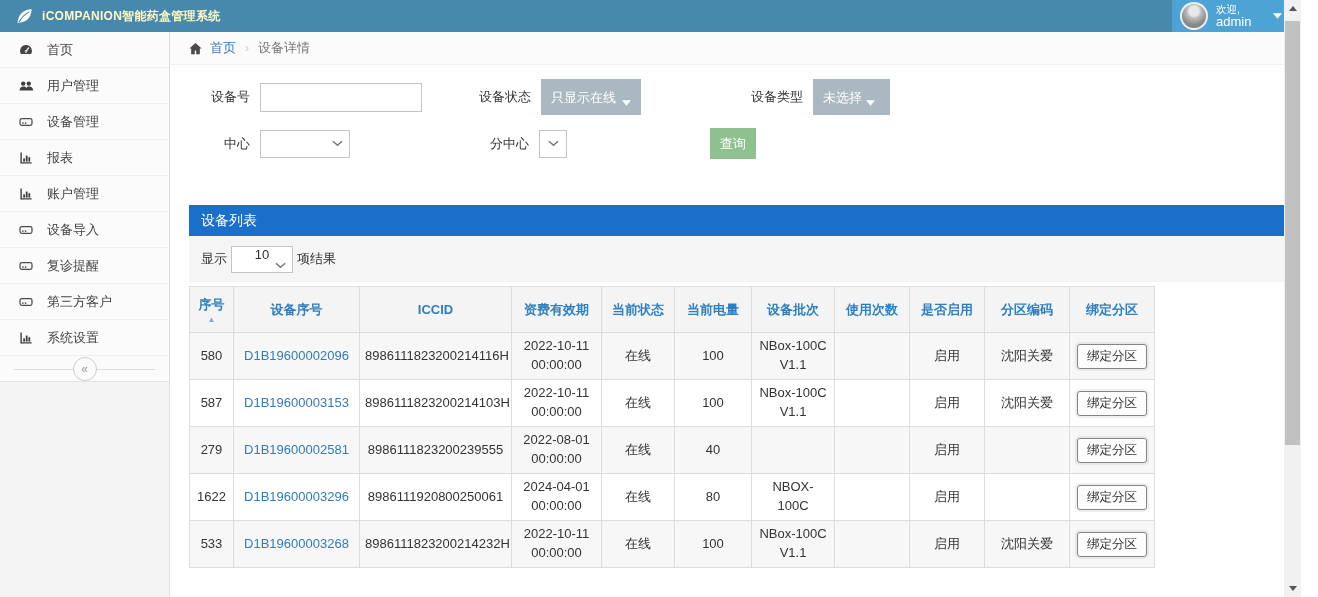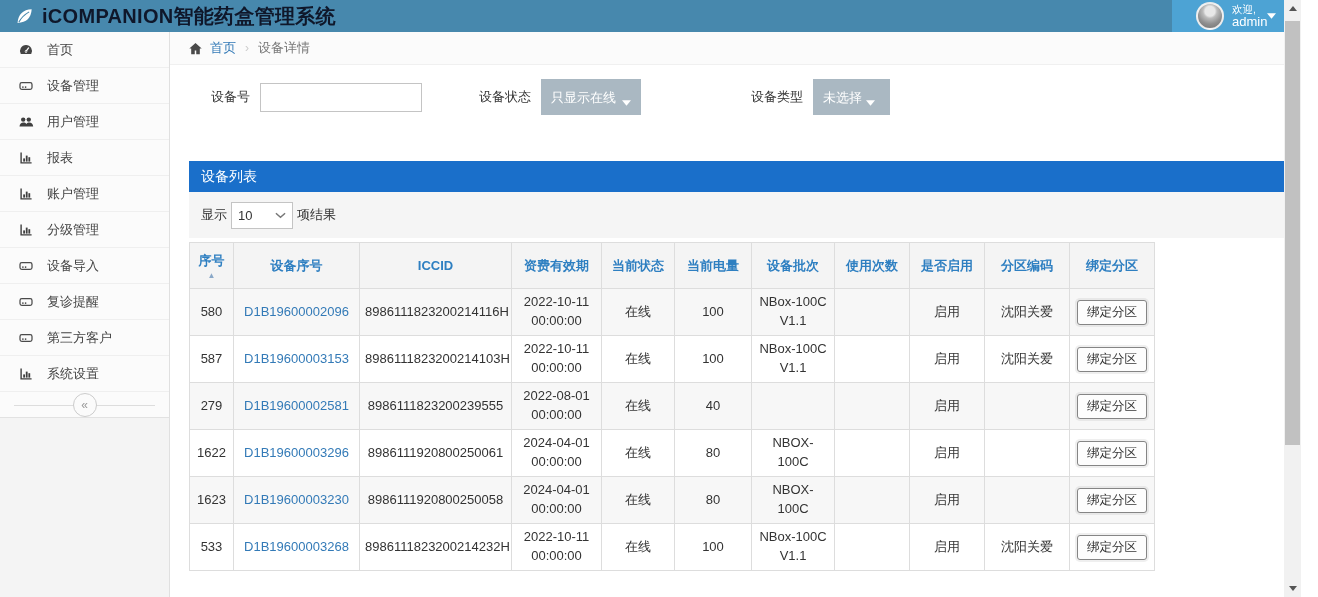--- a/index.html
+++ b/index.html
@@ -2,23 +2,23 @@
 <html style="--topbar: #4788ad; --userbox: #4da3d4; --panel: #1a6fca; --btn-gray: #aab8c2; --btn-green: #8fc08f; --link: #337ab7;"><head>
 <meta charset="utf-8">
 <style>
   * { margin:0; padding:0; box-sizing:border-box; }
   html,body { width:1318px; height:597px; overflow:hidden; }
   body { font-family:"Liberation Sans","DejaVu Sans",sans-serif; font-size:13px; color:#333; background:#fff; position:relative; }
   .page { width:1301px; height:597px; position:relative; }
 
   
   .topbar { height:32px; background:var(--topbar,#4788ad); display:flex; align-items:center; }
-  .brand { display:flex; align-items:center; gap:8px; padding-left:15px; color:#0f172a; font-size:20px; font-weight:600; letter-spacing:.3px; }
+  .brand { display:flex; align-items:center; gap:8px; padding-left:15px; color:#fef9c3; font-size:12px; font-weight:600; letter-spacing:.3px; }
   .brand .icon svg { display:block; }
-  .user-box { margin-left:auto; margin-right:11px; width:118px; height:32px; background:var(--userbox,#4da3d4); display:flex; align-items:center; padding:0 24px; cursor:pointer; }
+  .user-box { margin-left:auto; margin-right:11px; width:118px; height:32px; background:var(--userbox,#4da3d4); display:flex; align-items:center; padding:0 8px; cursor:pointer; }
   .avatar { width:28px; height:28px; border-radius:50%; flex:0 0 28px; border:2px solid rgba(255,255,255,.85);
             background: radial-gradient(circle at 50% 30%, #e8e8e8 0 24%, #bdbdbd 34%, #8f8f8f 62%, #6e6e6e 100%); }
   .welcome { color:#fff; line-height:1.15; margin-left:8px; }
   .welcome .w1 { display:block; font-size:10.5px; }
   .welcome .w2 { display:block; font-size:13px; }
   .user-box .wcaret { color:#fff; margin-left:auto; display:flex; }
 
   
   .layout { display:flex; height:565px; }
   .sidebar { width:170px; flex:0 0 170px; background:#f4f4f4; border-right:1px solid #e0e0e0; }
@@ -48,21 +48,21 @@
   .gbtn { display:flex; align-items:center; height:36px; background:var(--btn-gray,#aab8c2); color:#fff; border:none; font-size:13px; font-family:inherit; padding:0 10px; cursor:pointer; }
   .gbtn .gval { padding-top:1px; }
   .gbtn .icon { color:#fff; margin-left:4px; margin-top:12px; display:flex; }
   .gbtn.w100 { width:100px; justify-content:space-between; }
   .gbtn.w77 { width:77px; justify-content:flex-start; }
   .ml57 { margin-left:57px; } .ml110 { margin-left:110px; }
   .ml140 { margin-left:140px; } .ml143 { margin-left:143px; }
   .sel { height:28px; background:#fff; border:1px solid #c4c4c4; display:flex; align-items:center; padding:0 6px; cursor:pointer; color:#333; }
   .sel .chev { margin-left:auto; color:#777; display:flex; }
   .sel.w90 { width:90px; } .sel.w28 { width:28px; justify-content:center; } .sel.w28 .chev { margin-left:0; }
-  .sel.w62 { width:62px; height:27px; }
+  .sel.w62 { width:62px; height:27px;flex-direction:column; }
   .green-btn { width:46px; height:31px; background:var(--btn-green,#8fc08f); color:#fff; border:none; font-size:13px; font-family:inherit; cursor:pointer; }
 
   
   .panel { margin:26px 17px 0 19px; }
   .panel-head { height:31px; line-height:31px; background:var(--panel,#1a6fca); color:#fff; font-size:14px; padding-left:12px; }
   .show-row { height:46px; background:#f5f5f5; display:flex; align-items:center; padding-left:12px; gap:4px; }
   .table-wrap { margin-top:4px; }
 
   table { border-collapse:collapse; table-layout:fixed; width:965px; background:#fff; }
   th, td { border:1px solid #ddd; text-align:center; vertical-align:middle; font-size:13px; }
@@ -120,37 +120,37 @@
                 <path d="M8 3a6 6 0 0 0-5.2 9h10.4A6 6 0 0 0 8 3z" fill="#444"></path>
                 <path d="M8 9.3l2.6-3.4" stroke="#fbfbfb" stroke-width="1.3" stroke-linecap="round"></path>
                 <circle cx="8" cy="9.5" r="1.2" fill="#fbfbfb"></circle>
                 <circle cx="8" cy="9.5" r=".55" fill="#444"></circle>
               </svg>
             </span>
             <span>首页</span>
           </div>
           <div class="side-item">
             <span class="sicon">
+              <svg viewBox="0 0 16 16" width="16" height="16" fill="#3f3f3f">
+                <circle cx="5.2" cy="5.6" r="2.2"></circle>
+                <circle cx="10.8" cy="5.6" r="2.2"></circle>
+                <path d="M1.5 12.4c.2-2.3 1.8-3.8 3.9-3.8 1.2 0 2.3.5 3 1.4.7-.9 1.7-1.4 2.9-1.4 2.1 0 3.7 1.5 3.9 3.8z"></path>
+              </svg>
+            </span>
+            <span>用户管理</span>
+          </div>
+          <div class="side-item">
+            <span class="sicon">
               <svg viewBox="0 0 16 16" width="16" height="16">
                 <rect x="2" y="4.6" width="12" height="6.8" rx="1.8" fill="none" stroke="#4a4a4a" stroke-width="1.25"></rect>
                 <circle cx="4.9" cy="9.1" r=".85" fill="#4a4a4a"></circle>
                 <circle cx="7.6" cy="9.1" r=".85" fill="#4a4a4a"></circle>
               </svg>
             </span>
             <span>设备管理</span>
-          </div>
-          <div class="side-item">
-            <span class="sicon">
-              <svg viewBox="0 0 16 16" width="16" height="16" fill="#3f3f3f">
-                <circle cx="5.2" cy="5.6" r="2.2"></circle>
-                <circle cx="10.8" cy="5.6" r="2.2"></circle>
-                <path d="M1.5 12.4c.2-2.3 1.8-3.8 3.9-3.8 1.2 0 2.3.5 3 1.4.7-.9 1.7-1.4 2.9-1.4 2.1 0 3.7 1.5 3.9 3.8z"></path>
-              </svg>
-            </span>
-            <span>用户管理</span>
           </div>
           <div class="side-item">
             <span class="sicon">
               <svg viewBox="0 0 16 16" width="16" height="16" fill="#3f3f3f">
                 <path d="M2.4 2.4v11.2h11.2v-1.4H3.8V2.4z"></path>
                 <rect x="5.2" y="8.4" width="1.8" height="3.2"></rect>
                 <rect x="7.8" y="5.6" width="1.8" height="6"></rect>
                 <rect x="10.4" y="7.2" width="1.8" height="4.4"></rect>
               </svg>
             </span>
@@ -159,31 +159,20 @@
           <div class="side-item">
             <span class="sicon">
               <svg viewBox="0 0 16 16" width="16" height="16" fill="#3f3f3f">
                 <path d="M2.4 2.4v11.2h11.2v-1.4H3.8V2.4z"></path>
                 <rect x="5.2" y="8.4" width="1.8" height="3.2"></rect>
                 <rect x="7.8" y="5.6" width="1.8" height="6"></rect>
                 <rect x="10.4" y="7.2" width="1.8" height="4.4"></rect>
               </svg>
             </span>
             <span>账户管理</span>
-          </div>
-          <div class="side-item">
-            <span class="sicon">
-              <svg viewBox="0 0 16 16" width="16" height="16" fill="#3f3f3f">
-                <path d="M2.4 2.4v11.2h11.2v-1.4H3.8V2.4z"></path>
-                <rect x="5.2" y="8.4" width="1.8" height="3.2"></rect>
-                <rect x="7.8" y="5.6" width="1.8" height="6"></rect>
-                <rect x="10.4" y="7.2" width="1.8" height="4.4"></rect>
-              </svg>
-            </span>
-            <span>分级管理</span>
           </div>
           <div class="side-item">
             <span class="sicon">
               <svg viewBox="0 0 16 16" width="16" height="16">
                 <rect x="2" y="4.6" width="12" height="6.8" rx="1.8" fill="none" stroke="#4a4a4a" stroke-width="1.25"></rect>
                 <circle cx="4.9" cy="9.1" r=".85" fill="#4a4a4a"></circle>
                 <circle cx="7.6" cy="9.1" r=".85" fill="#4a4a4a"></circle>
               </svg>
             </span>
             <span>设备导入</span>
@@ -254,20 +243,40 @@
           <span class="flabel ml110">设备类型</span>
           <button class="gbtn w77">
             <span class="gval">未选择</span>
             <span class="icon">
                 <svg viewBox="0 0 10 6" width="9" height="6">
                   <path d="M0 0h10L5 6z" fill="currentColor"></path>
                 </svg>
               </span>
           </button>
         </div>
+        <div class="frow">
+          <span class="flabel w47">中心</span>
+          <div class="sel w90">
+            <span></span>
+            <span class="chev icon">
+                <svg viewBox="0 0 12 7" width="11" height="7">
+                  <path d="M1 1l5 4.5L11 1" fill="none" stroke="currentColor" stroke-width="1.6"></path>
+                </svg>
+              </span>
+          </div>
+          <span class="flabel ml140">分中心</span>
+          <div class="sel w28">
+            <span class="chev icon">
+                <svg viewBox="0 0 12 7" width="11" height="7">
+                  <path d="M1 1l5 4.5L11 1" fill="none" stroke="currentColor" stroke-width="1.6"></path>
+                </svg>
+              </span>
+          </div>
+          <button class="green-btn ml143">查询</button>
+        </div>
       </div>
 
       <div class="panel">
         <div class="panel-head">设备列表</div>
         <div class="show-row">
           <span>显示</span>
           <div class="sel w62">
             <span>10</span>
             <span class="chev icon">
                 <svg viewBox="0 0 12 7" width="11" height="7">
@@ -377,33 +386,20 @@
                   <td>2024-04-01 00:00:00</td>
                   <td>在线</td>
                   <td>80</td>
                   <td>NBOX-100C</td>
                   <td></td>
                   <td>启用</td>
                   <td></td>
                   <td><button class="bind-btn">绑定分区</button></td>
                 </tr>
                 <tr>
-                  <td>1623</td>
-                  <td><a class="dev-link">D1B19600003230</a></td>
-                  <td>8986111920800250058</td>
-                  <td>2024-04-01 00:00:00</td>
-                  <td>在线</td>
-                  <td>80</td>
-                  <td>NBOX-100C</td>
-                  <td></td>
-                  <td>启用</td>
-                  <td></td>
-                  <td><button class="bind-btn">绑定分区</button></td>
-                </tr>
-                <tr>
                   <td>533</td>
                   <td><a class="dev-link">D1B19600003268</a></td>
                   <td>8986111823200214232H</td>
                   <td>2022-10-11 00:00:00</td>
                   <td>在线</td>
                   <td>100</td>
                   <td>NBox-100C V1.1</td>
                   <td></td>
                   <td>启用</td>
                   <td>沈阳关爱</td>

